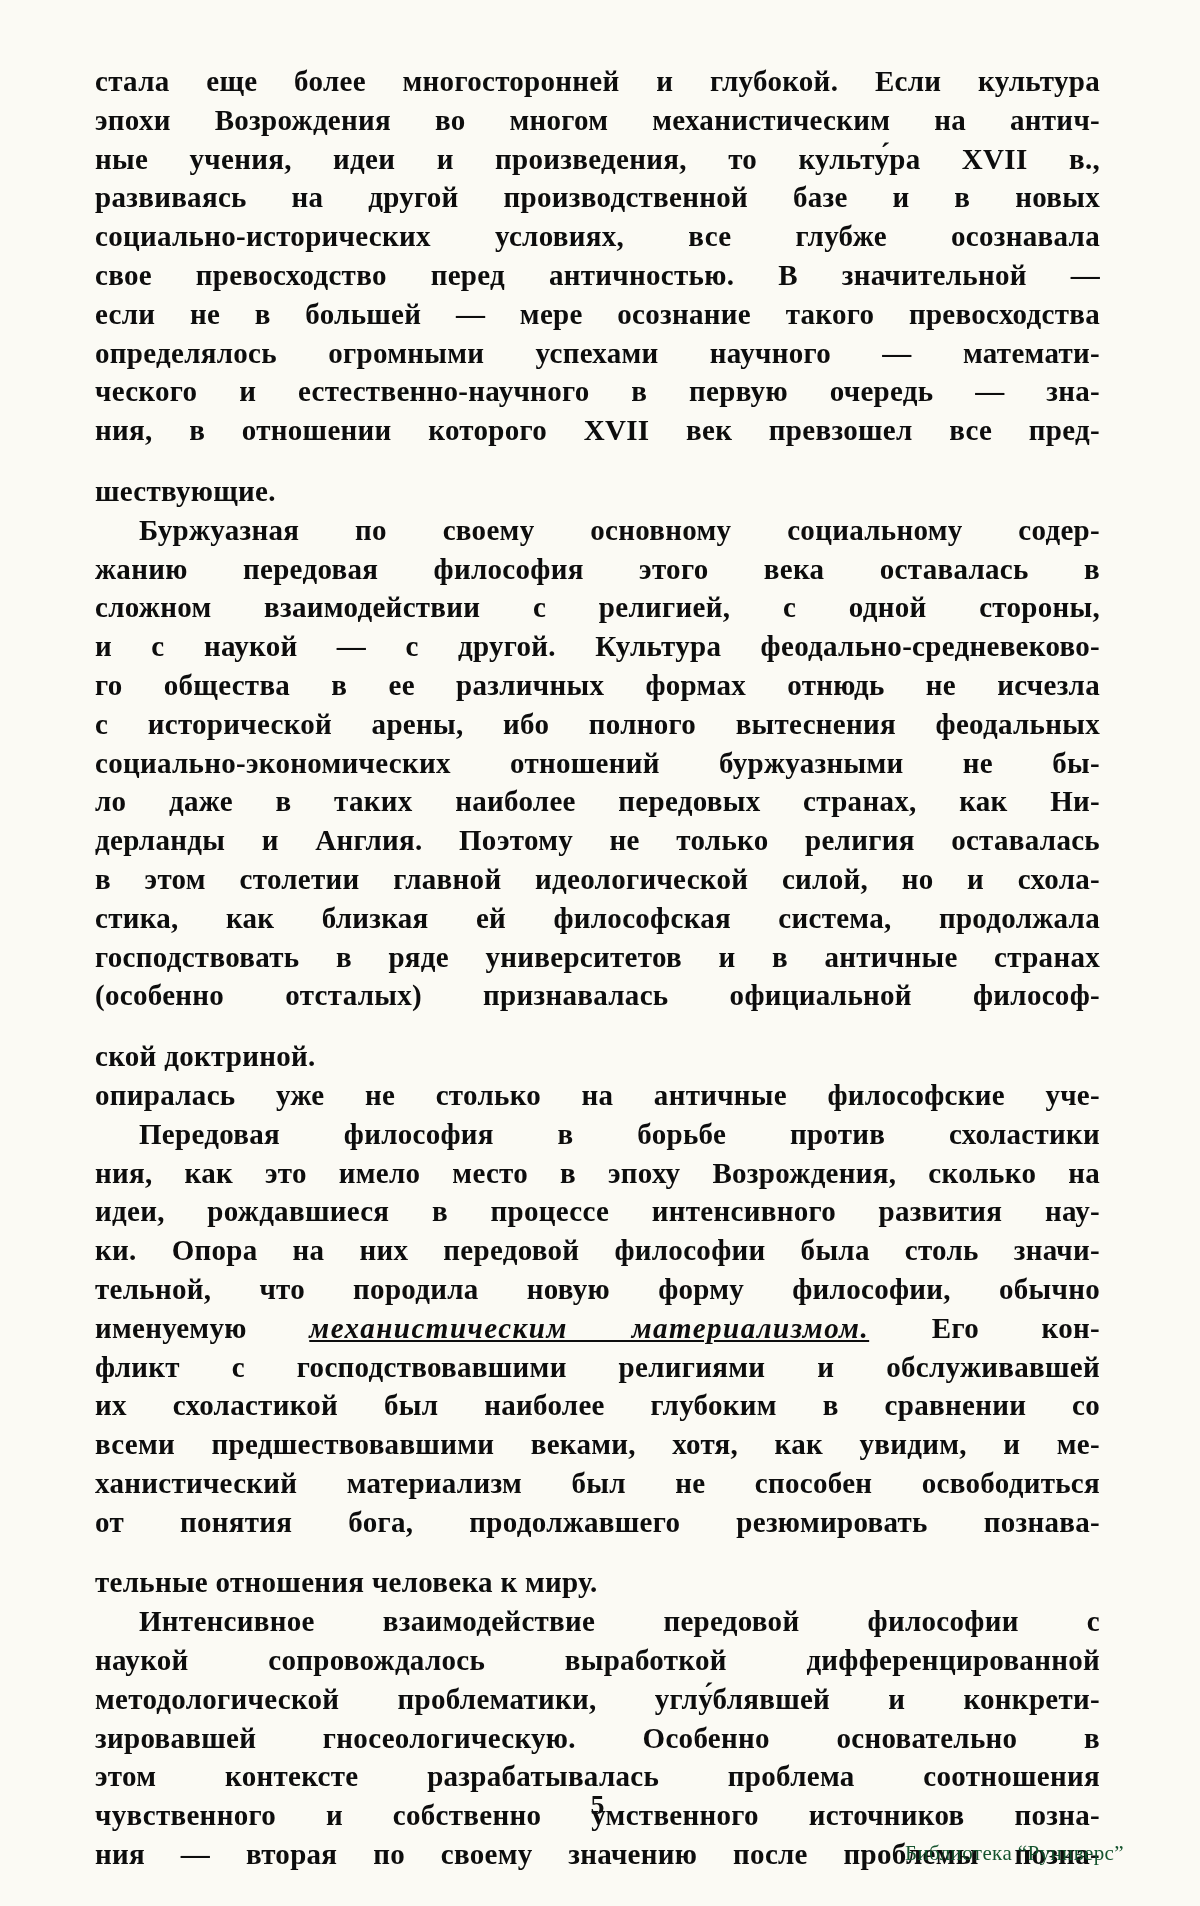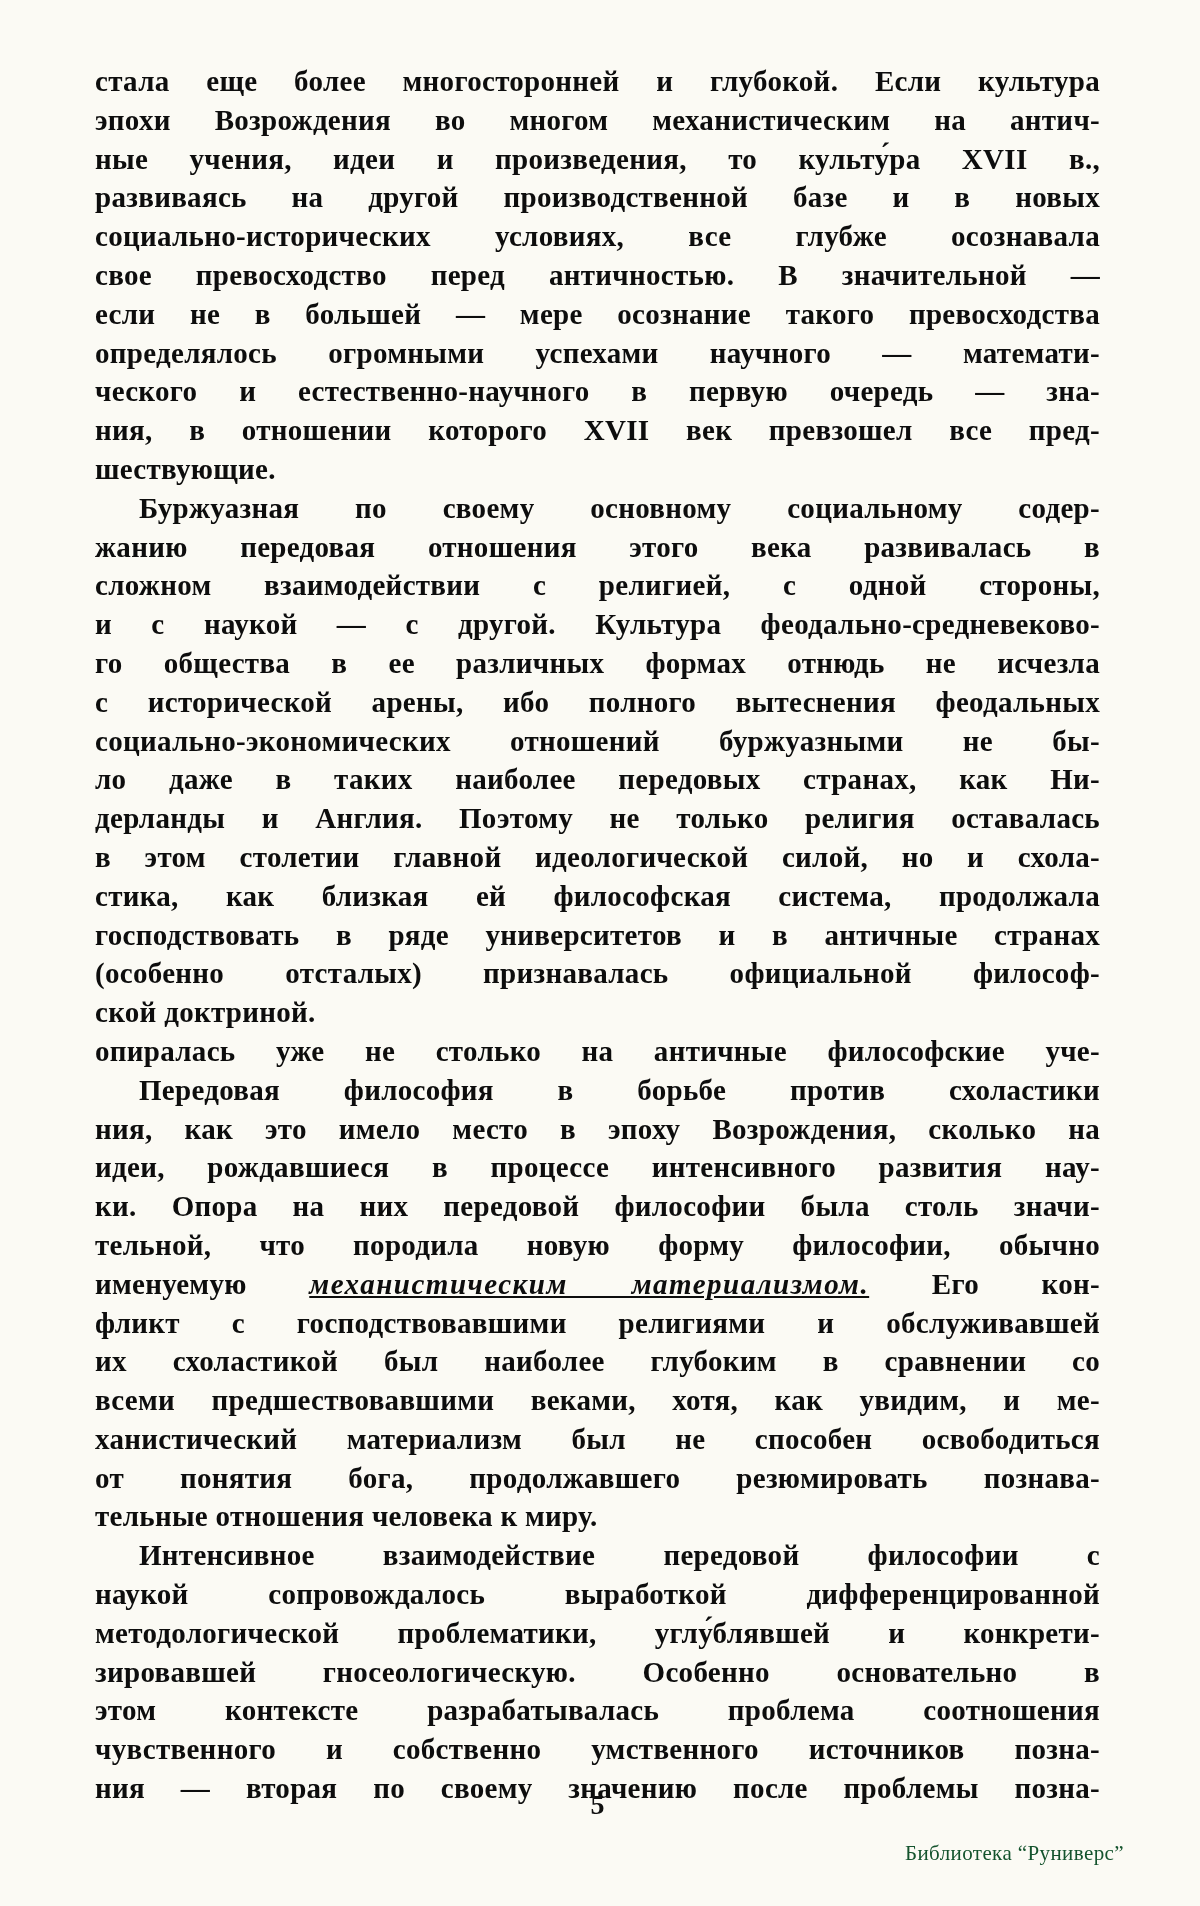--- a/index.html
+++ b/index.html
@@ -36,20 +36,21 @@
     text-align-last: justify;
     height: 38.8px;
     overflow: visible;
     white-space: nowrap; 
   }
   .line.j { white-space: normal; }
   .line.indent { padding-left: 44px; }
   .line.para-end {
     text-align-last: left;
     text-align: left;
+    margin-top: 22px;
   }
   .it {
     font-style: italic;
     letter-spacing: 1.5px;
     text-decoration: underline;
   }
   .pagenum {
     position: absolute;
     top: 1789px;
     left: 95px;
@@ -81,21 +82,21 @@
       <div class="line j"><span>ные учения, идеи и произведения, то культу́ра XVII в.,</span></div>
       <div class="line j"><span>развиваясь на другой производственной базе и в новых</span></div>
       <div class="line j"><span>социально-исторических условиях, все глубже осознавала</span></div>
       <div class="line j"><span>свое превосходство перед античностью. В значительной —</span></div>
       <div class="line j"><span>если не в большей — мере осознание такого превосходства</span></div>
       <div class="line j"><span>определялось огромными успехами научного — математи-</span></div>
       <div class="line j"><span>ческого и естественно-научного в первую очередь — зна-</span></div>
       <div class="line j"><span>ния, в отношении которого XVII век превзошел все пред-</span></div>
       <div class="line j para-end"><span>шествующие.</span></div>
       <div class="line j indent"><span>Буржуазная по своему основному социальному содер-</span></div>
-      <div class="line j"><span>жанию передовая отношения этого века развивалась в</span></div>
+      <div class="line j"><span>жанию передовая философия этого века оставалась в</span></div>
       <div class="line j"><span>сложном взаимодействии с религией, с одной стороны,</span></div>
       <div class="line j"><span>и с наукой — с другой. Культура феодально-средневеково-</span></div>
       <div class="line j"><span>го общества в ее различных формах отнюдь не исчезла</span></div>
       <div class="line j"><span>с исторической арены, ибо полного вытеснения феодальных</span></div>
       <div class="line j"><span>социально-экономических отношений буржуазными не бы-</span></div>
       <div class="line j"><span>ло даже в таких наиболее передовых странах, как Ни-</span></div>
       <div class="line j"><span>дерланды и Англия. Поэтому не только религия оставалась</span></div>
       <div class="line j"><span>в этом столетии главной идеологической силой, но и схола-</span></div>
       <div class="line j"><span>стика, как близкая ей философская система, продолжала</span></div>
       <div class="line j"><span>господствовать в ряде университетов и в античные странах</span></div>

